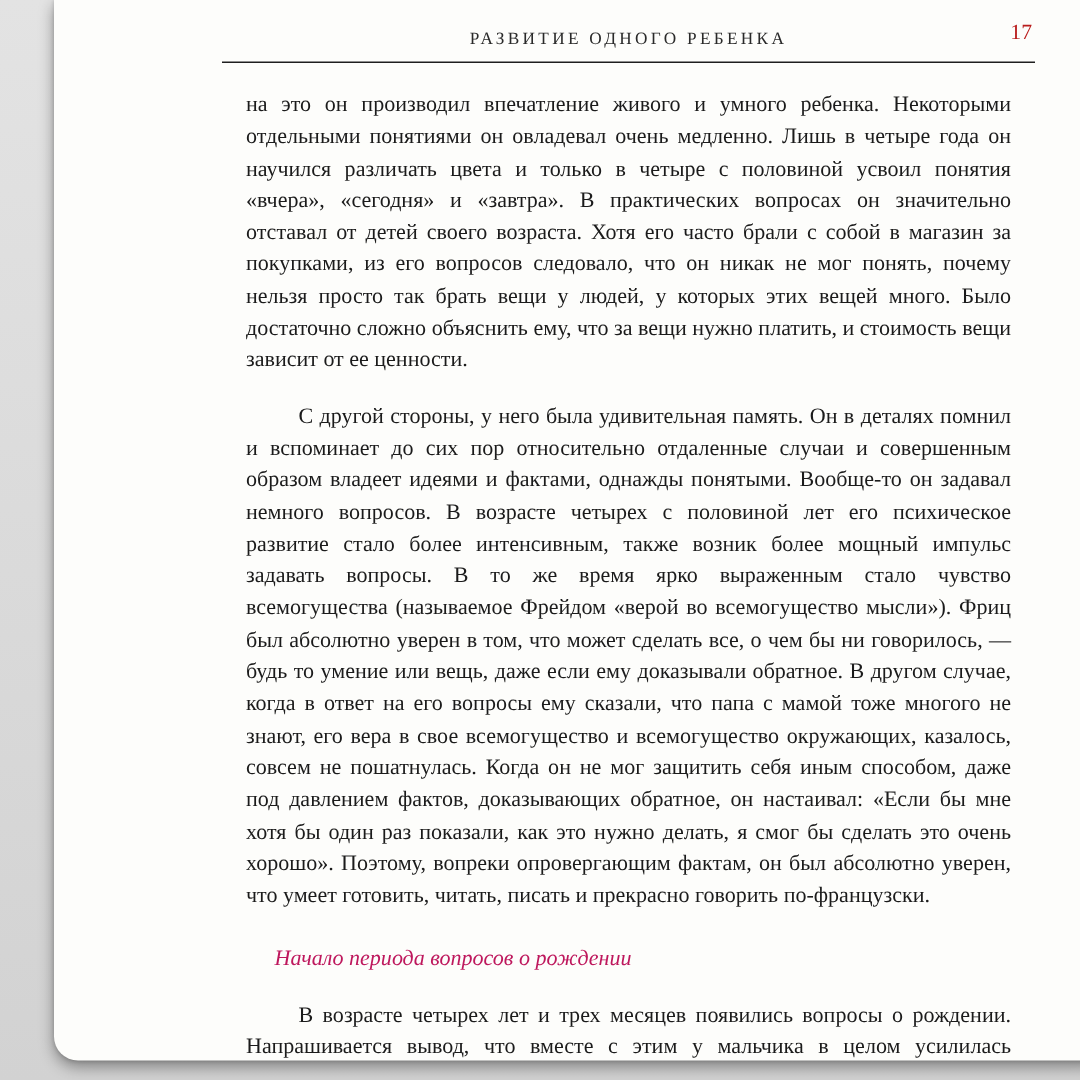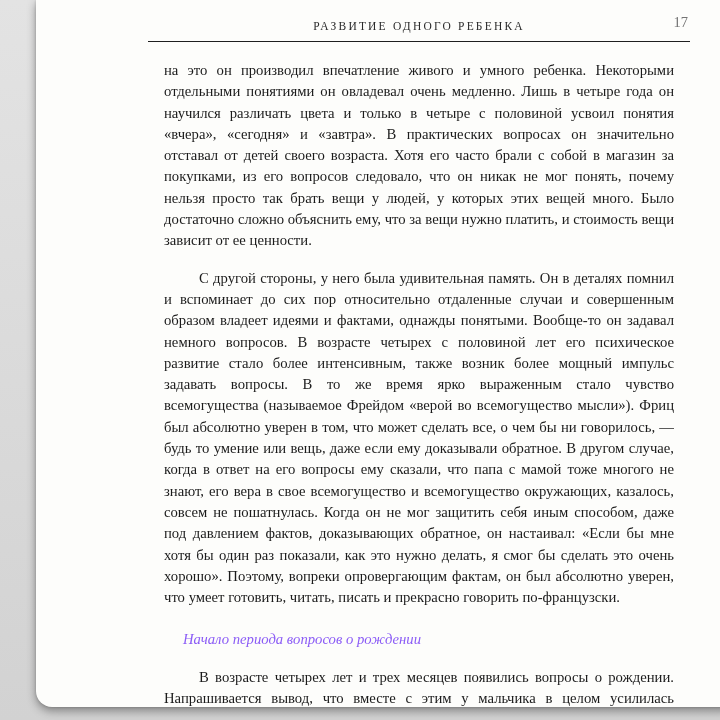--- a/index.html
+++ b/index.html
@@ -44,21 +44,21 @@
     font-size: 11.5px;
     letter-spacing: 2.2px;
     color: #2a2a2a;
     white-space: nowrap;
   }
   .page-number {
     position: absolute;
     right: 2px;
     top: 14px;
     font-size: 14.5px;
-    color: #737373;
+    color: #b91c1c;
   }
   .header-rule {
     border-bottom: 1.4px solid #1f1f1f;
     margin-top: 5px;
   }
   .body-text {
     margin-top: 18px;
     font-size: 14.7px;
     line-height: 21.3px;
     text-align: justify;
@@ -74,21 +74,21 @@
     text-indent: 35px;
   }
   .section-heading {
     font-style: italic;
     font-weight: normal;
     font-size: 14.7px;
     line-height: 21.3px;
     margin: 21px 0 11px 0;
     text-indent: 35px;
     text-align: left;
-    color: #8b5cf6;
+    color: #be185d;
   }
 </style>
 </head>
 <body>
 
 <div class="scan-bg"></div>
 
 <div class="book-page">
   <div class="content">
 

